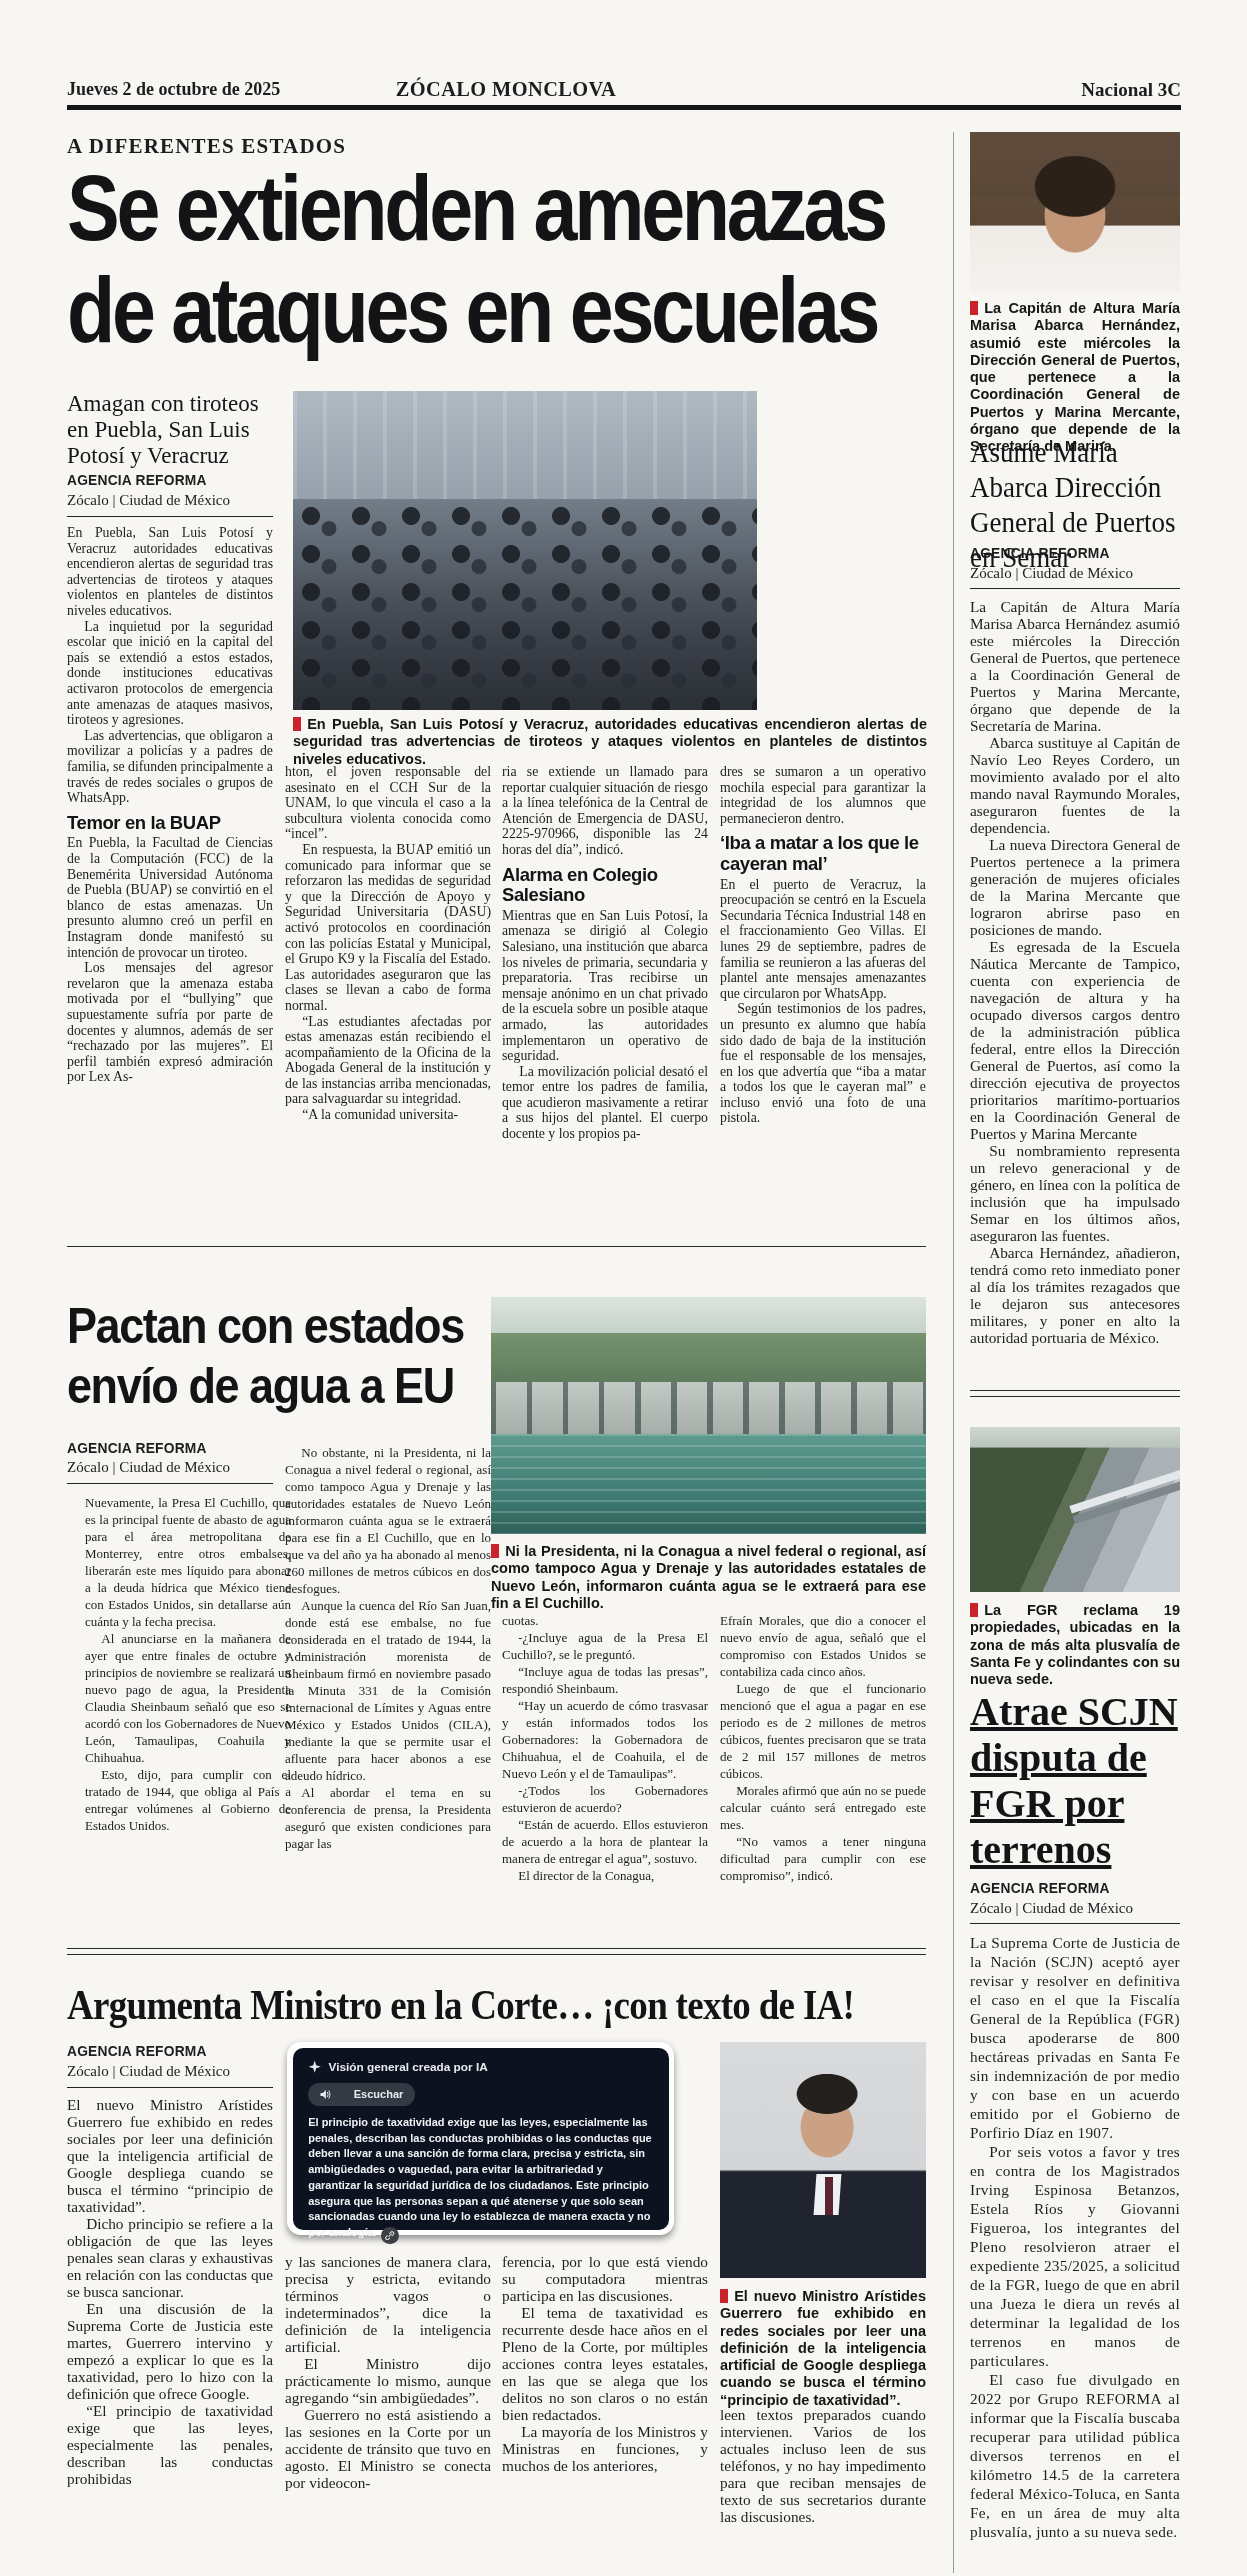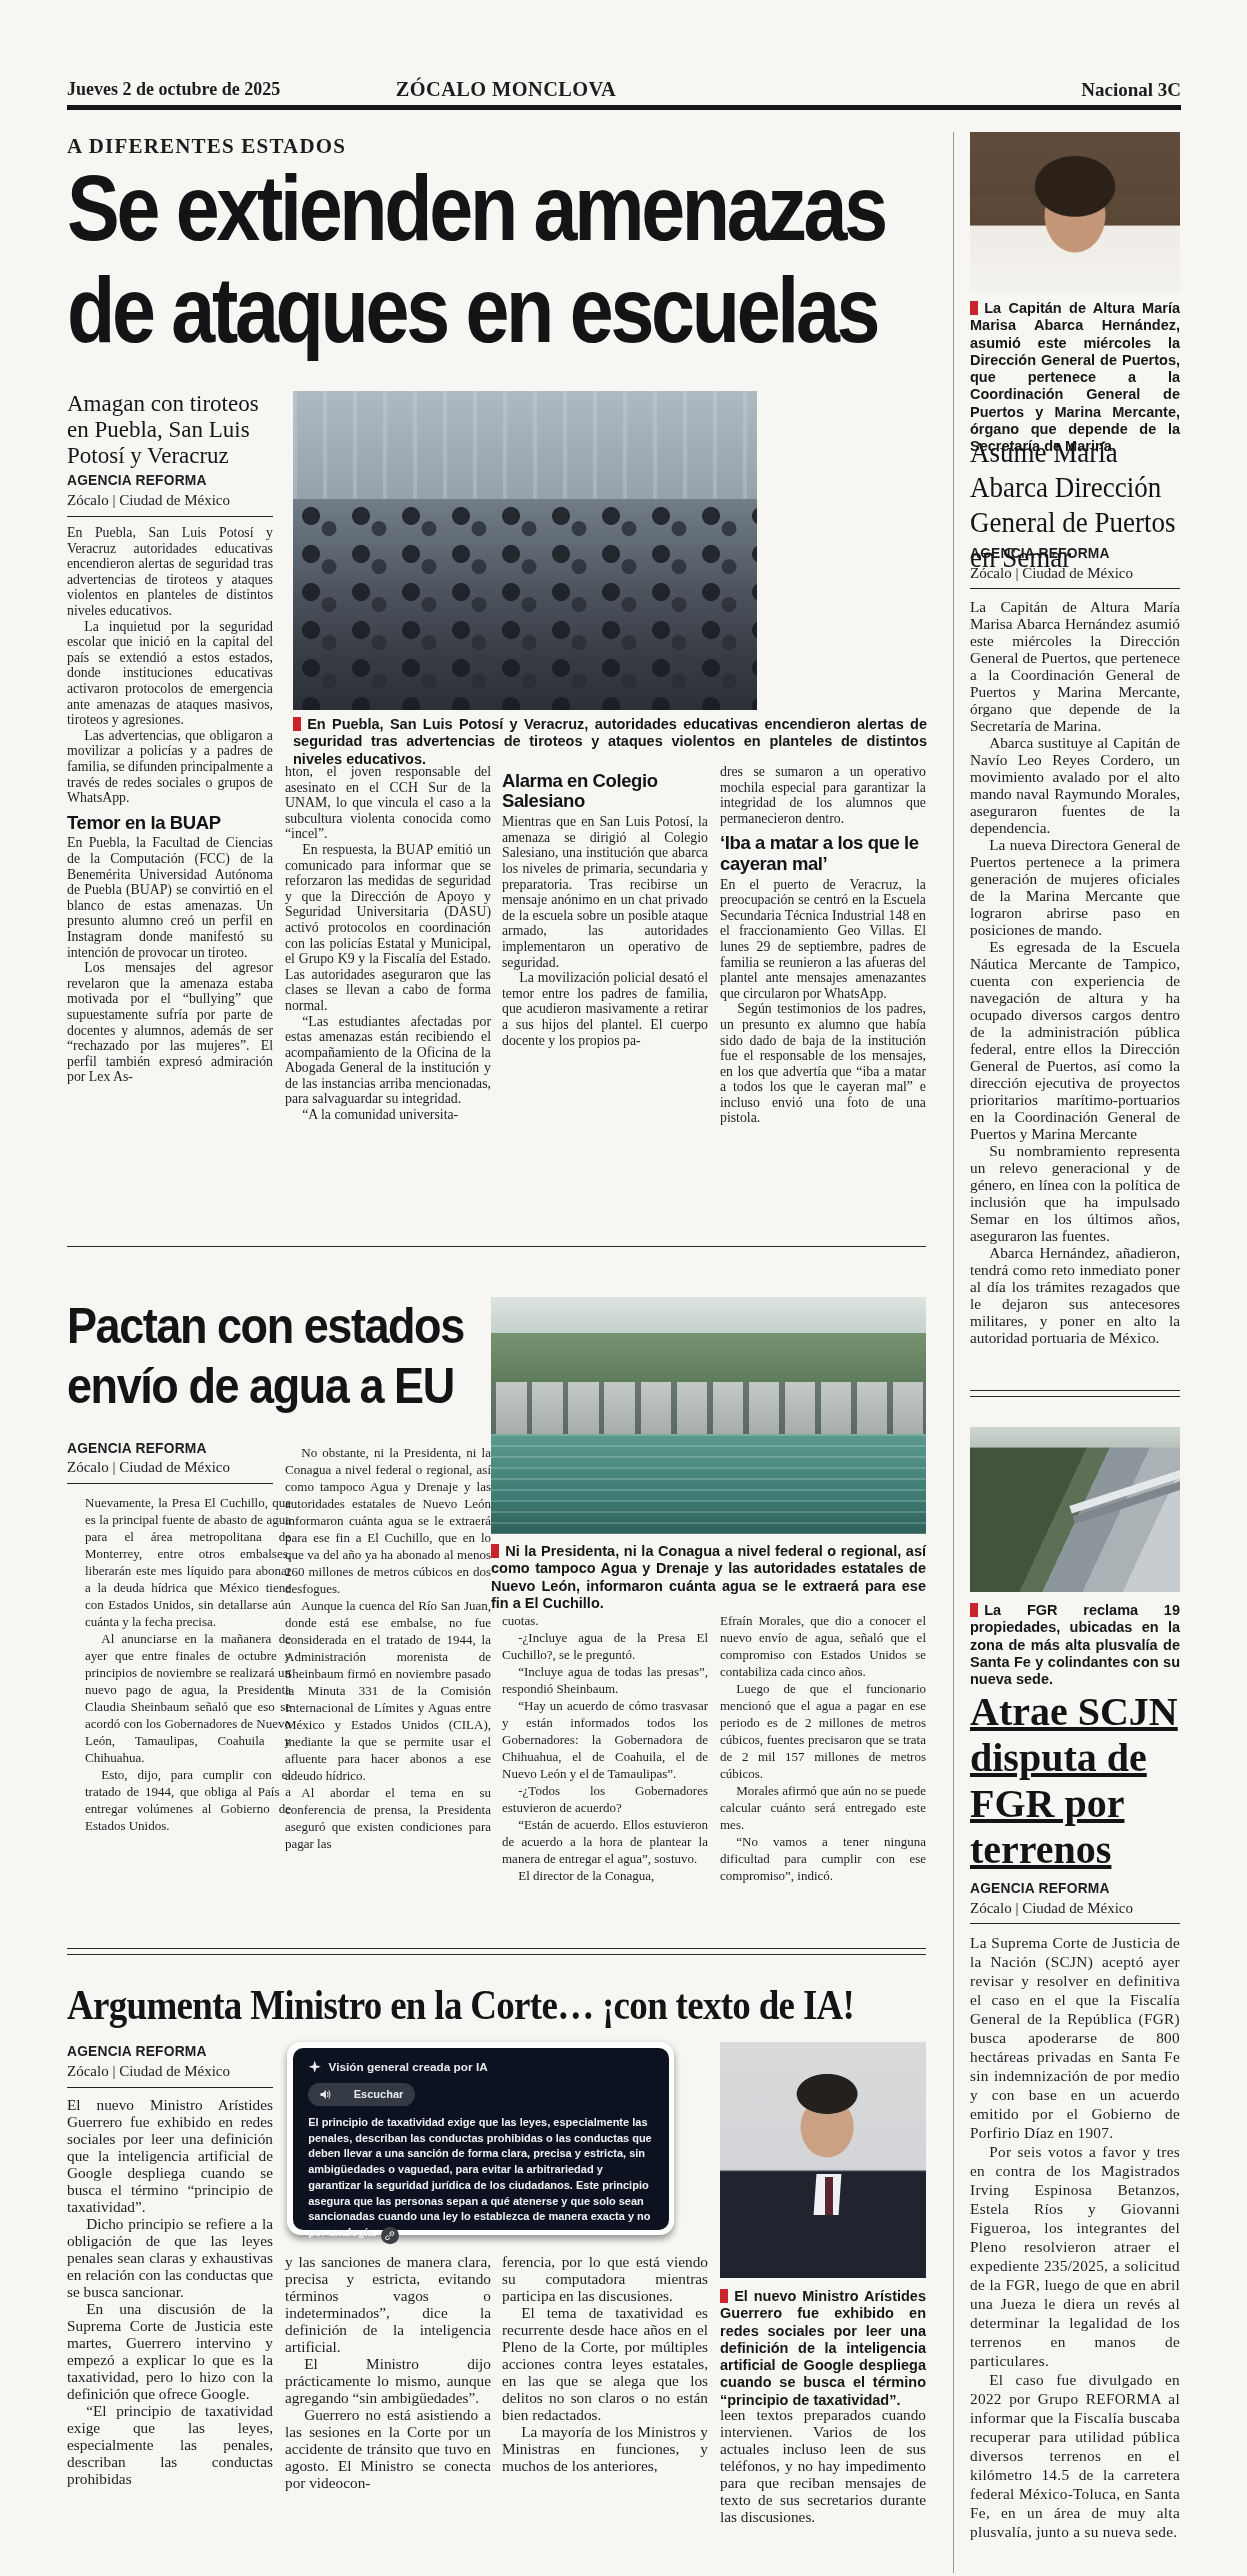--- a/index.html
+++ b/index.html
@@ -135,20 +135,21 @@
     <p class="bp">En Puebla, la Facultad de Ciencias de la Computación (FCC) de la Benemérita Universidad Autónoma de Puebla (BUAP) se convirtió en el blanco de estas amenazas. Un presunto alumno creó un perfil en Instagram donde manifestó su intención de provocar un tiroteo.</p>
     <p class="bp ind">Los mensajes del agresor revelaron que la amenaza estaba motivada por el “bullying” que supuestamente sufría por parte de docentes y alumnos, además de ser “rechazado por las mujeres”. El perfil también expresó admiración por Lex As-</p>
   </div>
   <div class="abs mainbody" style="left:285px;top:764px;width:206px;">
     <p class="bp">hton, el joven responsable del asesinato en el CCH Sur de la UNAM, lo que vincula el caso a la subcultura violenta conocida como “incel”.</p>
     <p class="bp ind">En respuesta, la BUAP emitió un comunicado para informar que se reforzaron las medidas de seguridad y que la Dirección de Apoyo y Seguridad Universitaria (DASU) activó protocolos en coordinación con las policías Estatal y Municipal, el Grupo K9 y la Fiscalía del Estado. Las autoridades aseguraron que las clases se llevan a cabo de forma normal.</p>
     <p class="bp ind">“Las estudiantes afectadas por estas amenazas están recibiendo el acompañamiento de la Oficina de la Abogada General de la institución y de las instancias arriba mencionadas, para salvaguardar su integridad.</p>
     <p class="bp ind">“A la comunidad universita-</p>
   </div>
   <div class="abs mainbody" style="left:502px;top:764px;width:206px;">
+    <p class="bp">ria se extiende un llamado para reportar cualquier situación de riesgo a la línea telefónica de la Central de Atención de Emergencia de DASU, 2225-970966, disponible las 24 horas del día”, indicó.</p>
     <h4 class="subhead">Alarma en Colegio Salesiano</h4>
     <p class="bp">Mientras que en San Luis Potosí, la amenaza se dirigió al Colegio Salesiano, una institución que abarca los niveles de primaria, secundaria y preparatoria. Tras recibirse un mensaje anónimo en un chat privado de la escuela sobre un posible ataque armado, las autoridades implementaron un operativo de seguridad.</p>
     <p class="bp ind">La movilización policial desató el temor entre los padres de familia, que acudieron masivamente a retirar a sus hijos del plantel. El cuerpo docente y los propios pa-</p>
   </div>
   <div class="abs mainbody" style="left:720px;top:764px;width:206px;">
     <p class="bp">dres se sumaron a un operativo mochila especial para garantizar la integridad de los alumnos que permanecieron dentro.</p>
     <h4 class="subhead">‘Iba a matar a los que le cayeran mal’</h4>
     <p class="bp">En el puerto de Veracruz, la preocupación se centró en la Escuela Secundaria Técnica Industrial 148 en el fraccionamiento Geo Villas. El lunes 29 de septiembre, padres de familia se reunieron a las afueras del plantel ante mensajes amenazantes que circularon por WhatsApp.</p>
     <p class="bp ind">Según testimonios de los padres, un presunto ex alumno que había sido dado de baja de la institución fue el responsable de los mensajes, en los que advertía que “iba a matar a todos los que le cayeran mal” e incluso envió una foto de una pistola.</p>
   </div>

